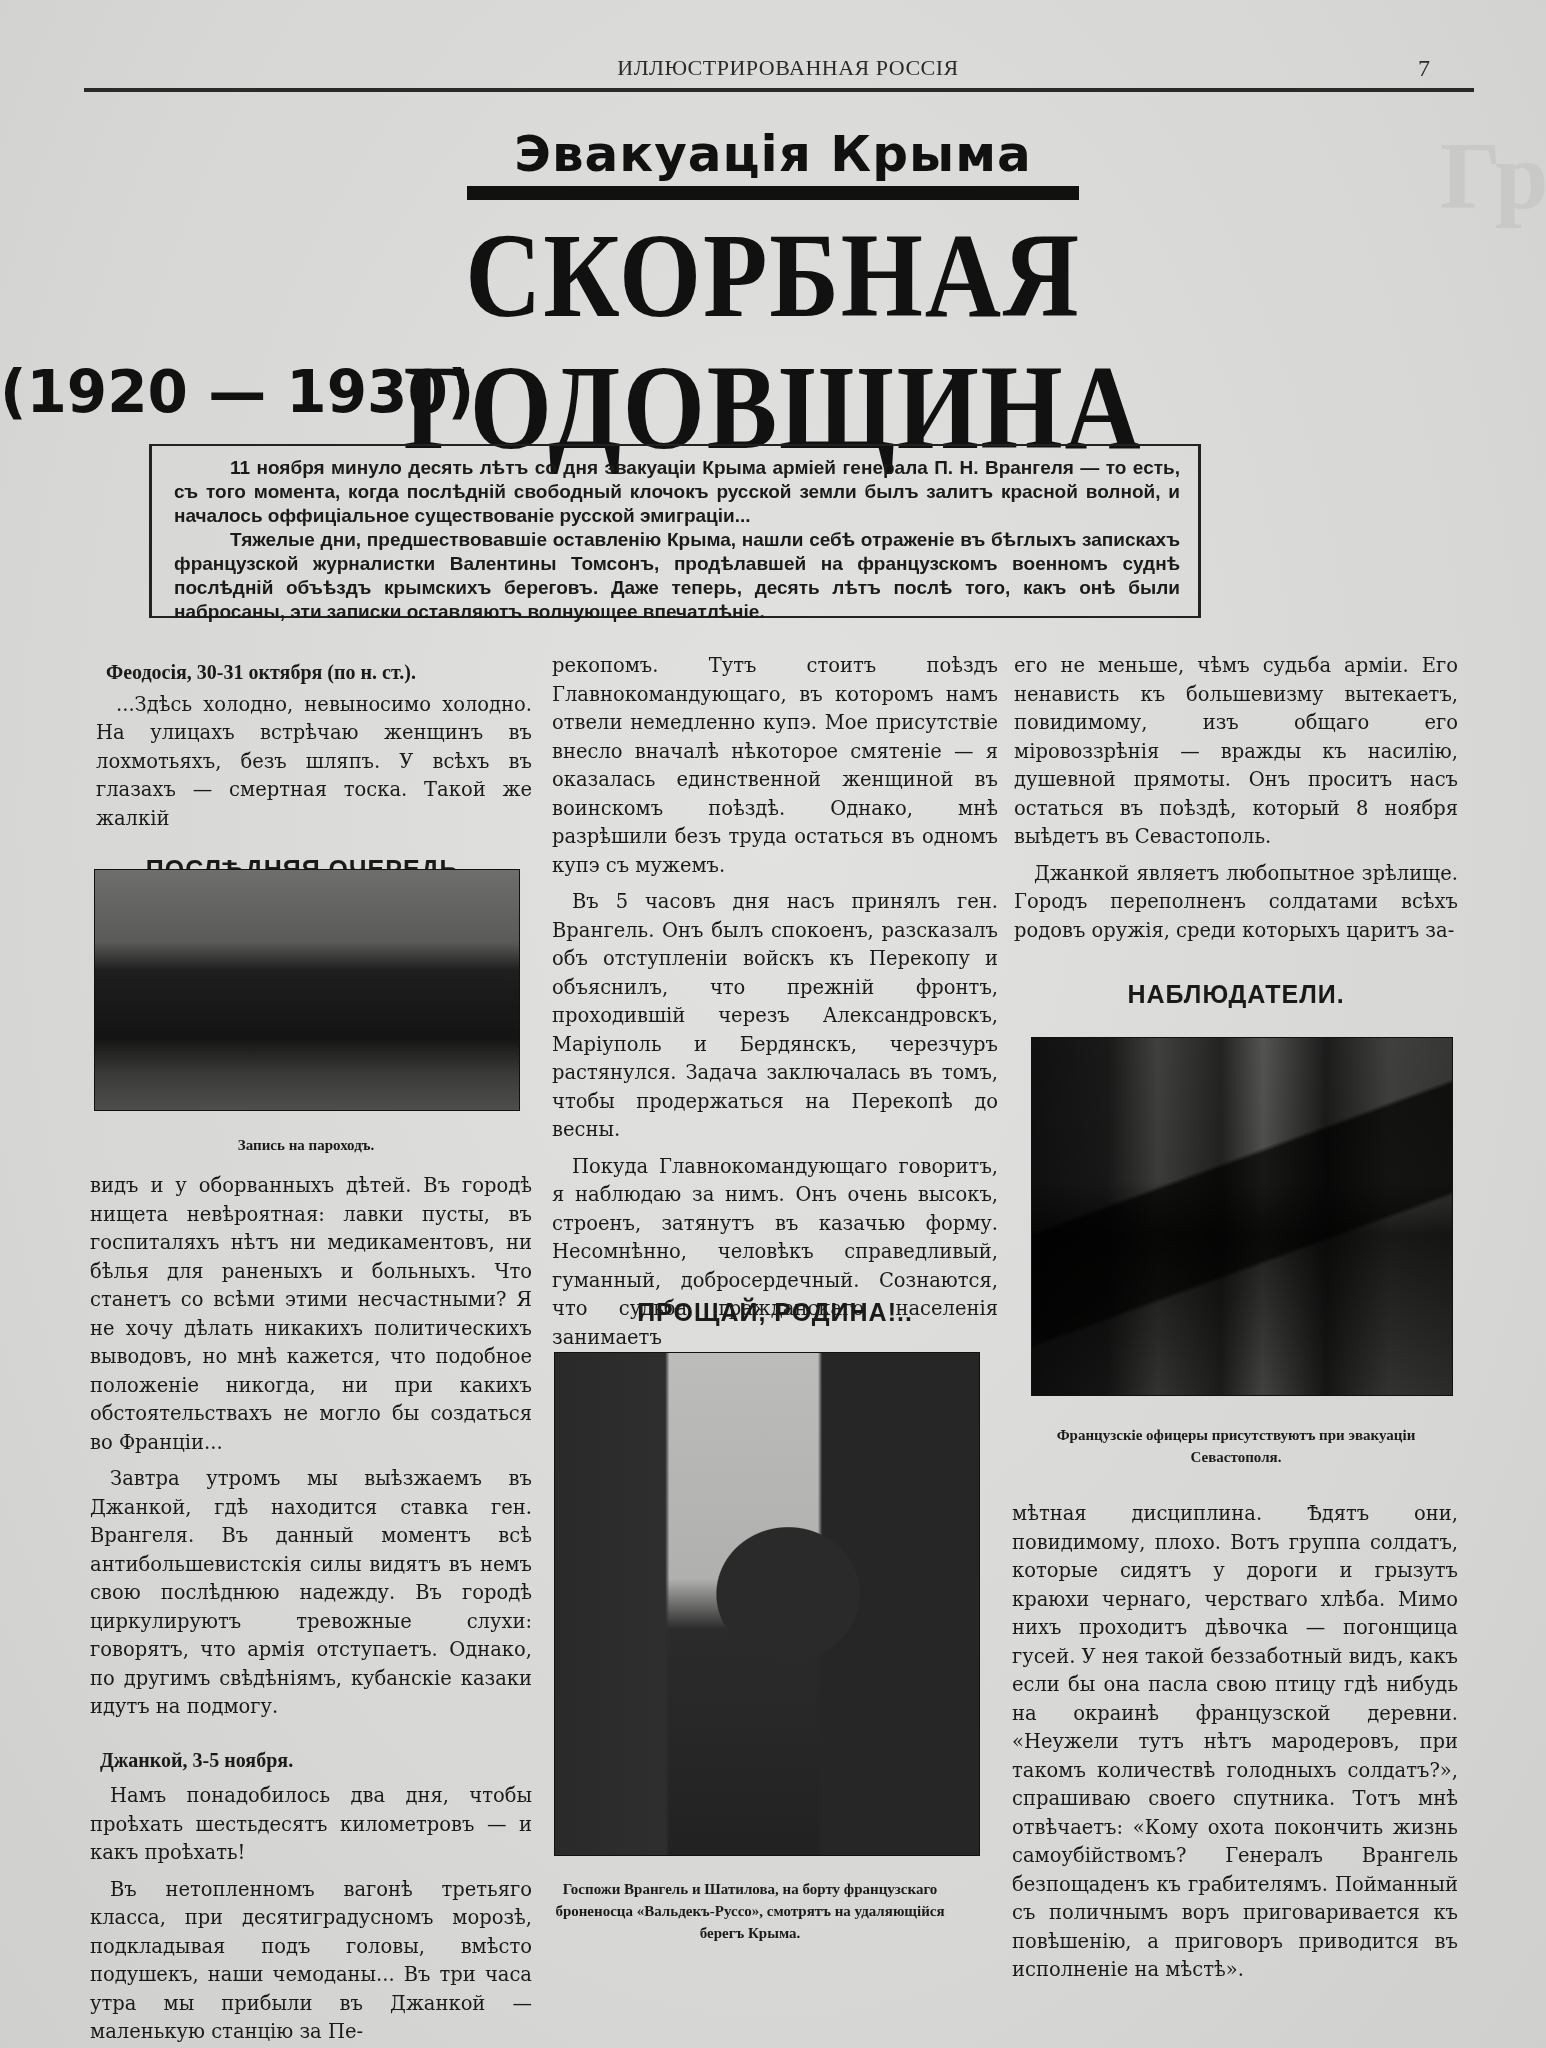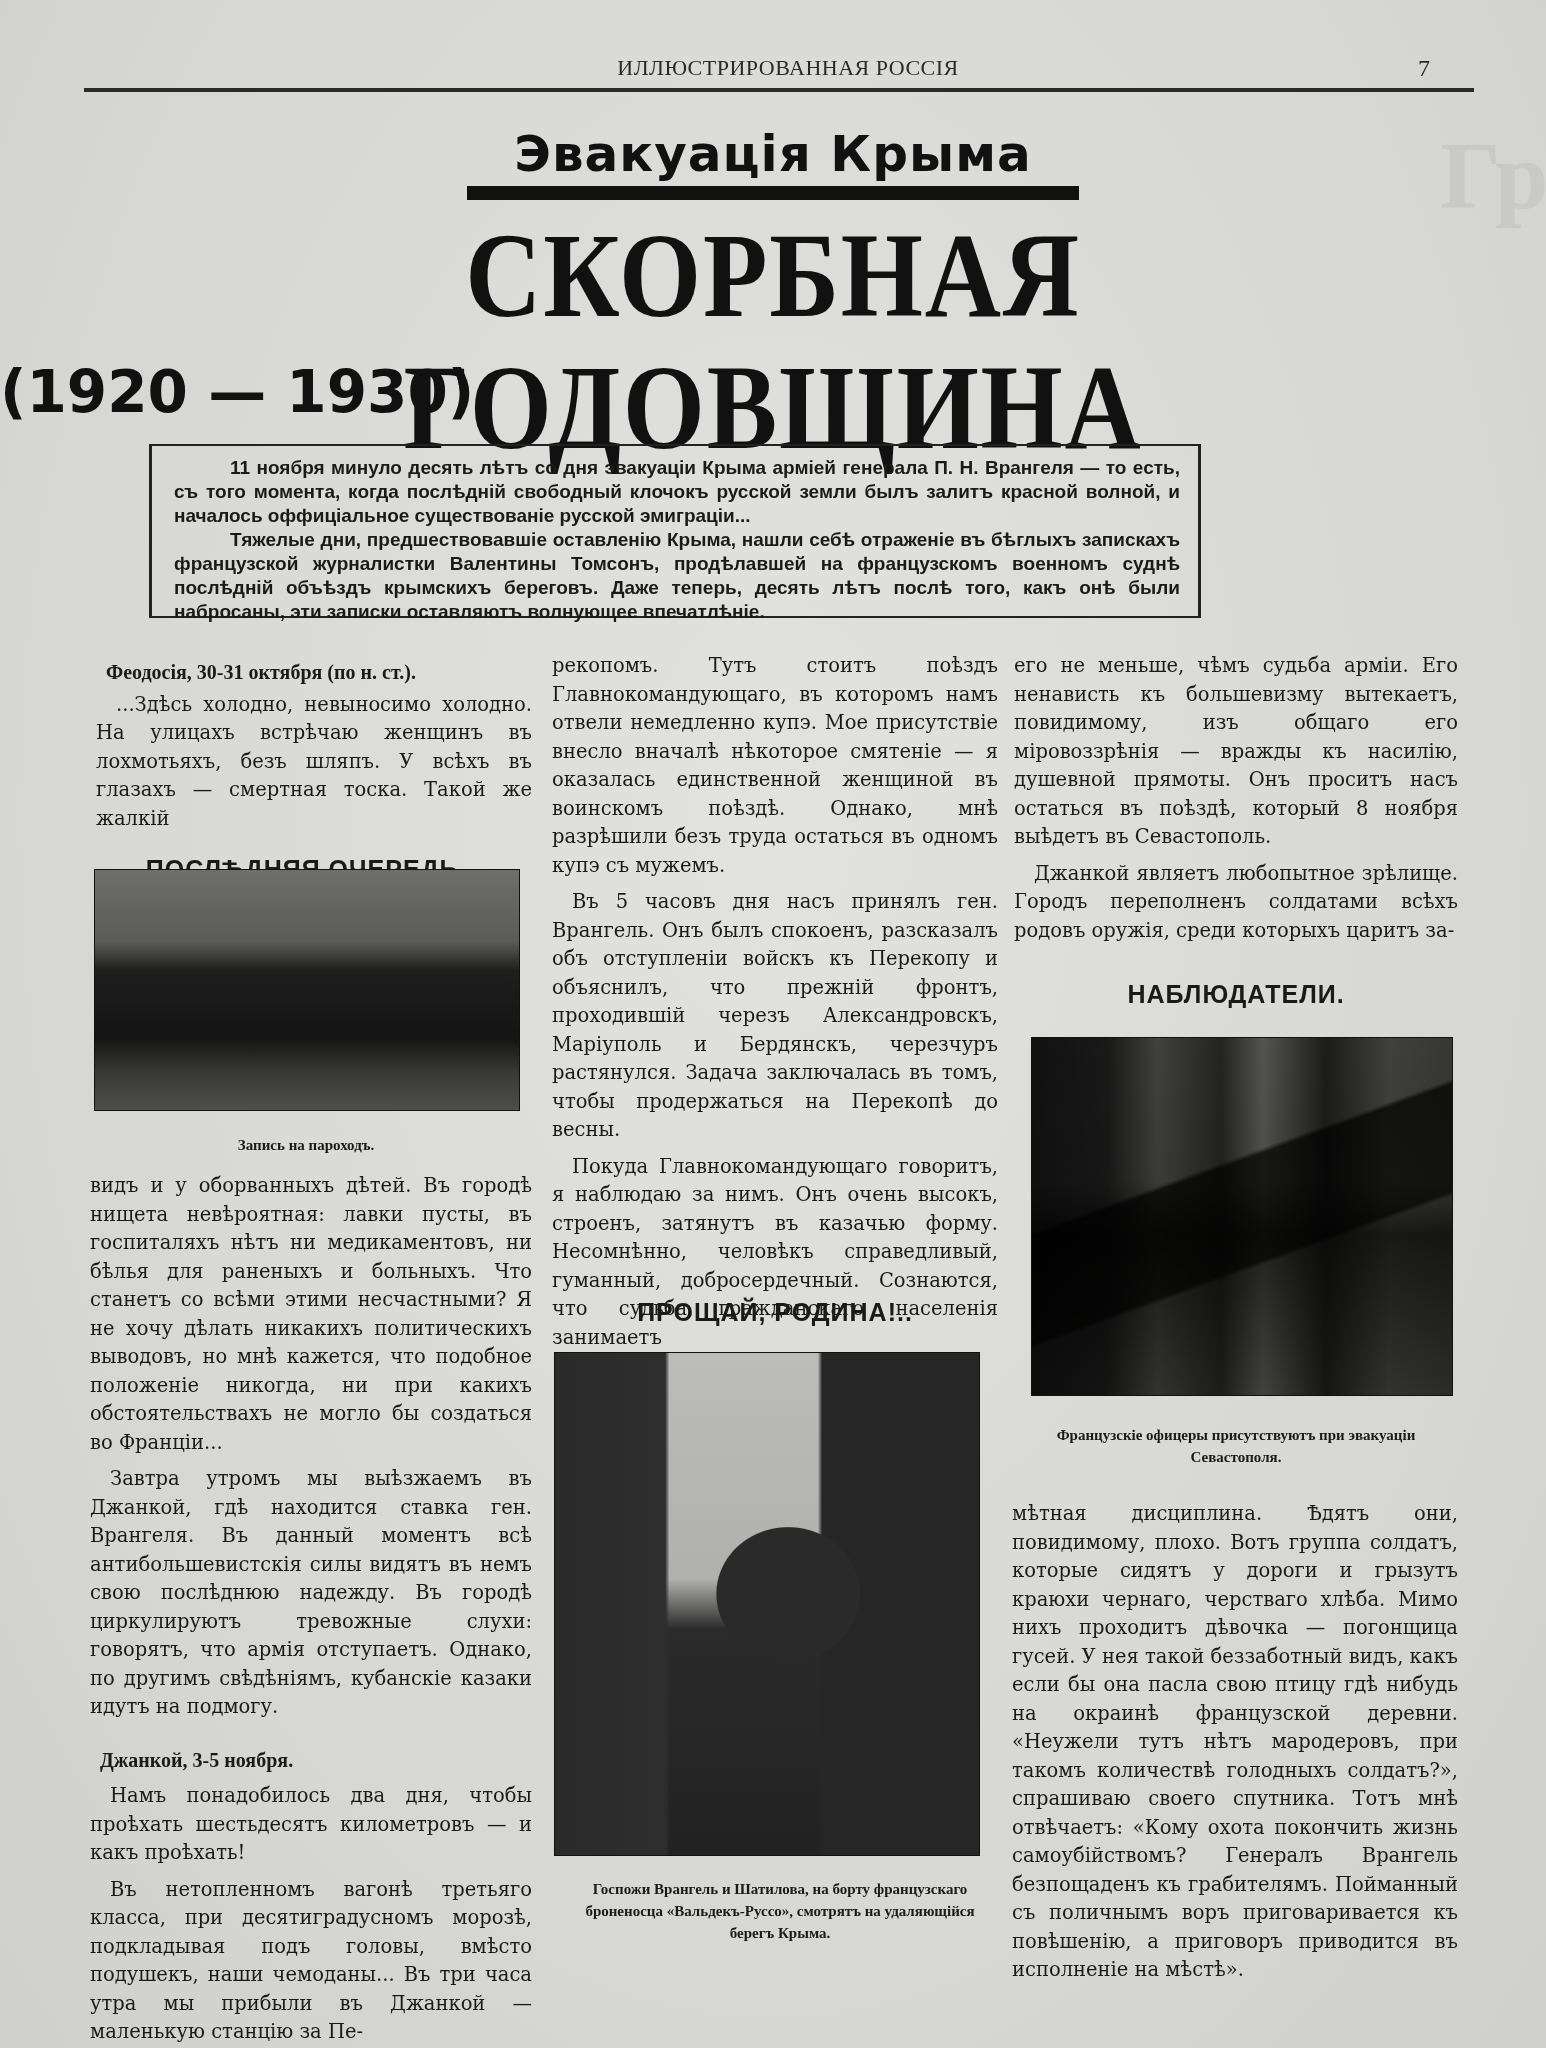--- a/index.html
+++ b/index.html
@@ -80,21 +80,21 @@
   <div class="col" style="left:552px; top:652px; width:446px;">
     <p class="flush">рекопомъ. Тутъ стоитъ поѣздъ Главнокомандующаго, въ которомъ намъ отвели немедленно купэ. Мое присутствіе внесло вначалѣ нѣкоторое смятеніе — я оказалась единственной женщиной въ воинскомъ поѣздѣ. Однако, мнѣ разрѣшили безъ труда остаться въ одномъ купэ съ мужемъ.</p>
     <p>Въ 5 часовъ дня насъ принялъ ген. Врангель. Онъ былъ спокоенъ, разсказалъ объ отступленіи войскъ къ Перекопу и объяснилъ, что прежній фронтъ, проходившій черезъ Александровскъ, Маріуполь и Бердянскъ, черезчуръ растянулся. Задача заключалась въ томъ, чтобы продержаться на Перекопѣ до весны.</p>
     <p>Покуда Главнокомандующаго говоритъ, я наблюдаю за нимъ. Онъ очень высокъ, строенъ, затянутъ въ казачью форму. Несомнѣнно, человѣкъ справедливый, гуманный, добросердечный. Сознаются, что судьба гражданскаго населенія занимаетъ</p>
   </div>
   <div class="sect" style="position:absolute; left:552px; top:1298px; width:446px;">ПРОЩАЙ, РОДИНА!..</div>
   <div class="photo" style="left:554px; top:1352px; width:424px; height:502px; background:
       radial-gradient(ellipse 28% 22% at 55% 48%, #2a2a2a 0%, #2a2a2a 60%, transparent 61%),
       linear-gradient(90deg, #2a2a2a 0%, #2e2e2e 26%, transparent 27%, transparent 62%, #262626 63%, #262626 100%),
       linear-gradient(180deg, #bcbcba 0%, #b0b0ae 45%, #2b2b2b 55%, #222 100%);"></div>
-  <div class="caption" style="left:562px; top:1878px; width:436px;">Госпожи Врангель и Шатилова, на борту французскаго броненосца «Вальдекъ-Руссо», смотрятъ на удаляющійся берегъ Крыма.</div>
+  <div class="caption" style="left:532px; top:1878px; width:436px;">Госпожи Врангель и Шатилова, на борту французскаго броненосца «Вальдекъ-Руссо», смотрятъ на удаляющійся берегъ Крыма.</div>
 
   <div class="col" style="left:1014px; top:652px; width:444px;">
     <p class="flush">его не меньше, чѣмъ судьба арміи. Его ненависть къ большевизму вытекаетъ, повидимому, изъ общаго его міровоззрѣнія — вражды къ насилію, душевной прямоты. Онъ проситъ насъ остаться въ поѣздѣ, который 8 ноября выѣдетъ въ Севастополь.</p>
     <p>Джанкой являетъ любопытное зрѣлище. Городъ переполненъ солдатами всѣхъ родовъ оружія, среди которыхъ царитъ за-</p>
   </div>
   <div class="sect" style="position:absolute; left:1014px; top:980px; width:444px;">НАБЛЮДАТЕЛИ.</div>
   <div class="photo" style="left:1031px; top:1037px; width:420px; height:357px; background:
       linear-gradient(160deg, transparent 0%, transparent 38%, #4a4a48 39%, #5a5a58 60%, transparent 61%),
       linear-gradient(90deg, #1c1c1c 0%, #2a2a2a 18%, #6a6a68 30%, #3a3a38 45%, #8a8a88 55%, #2e2e2e 70%, #6a6a68 85%, #5a5a58 100%),
       linear-gradient(180deg, #9a9a98 0%, #8e8e8c 40%, #3a3a38 55%, #7a7a78 100%);

